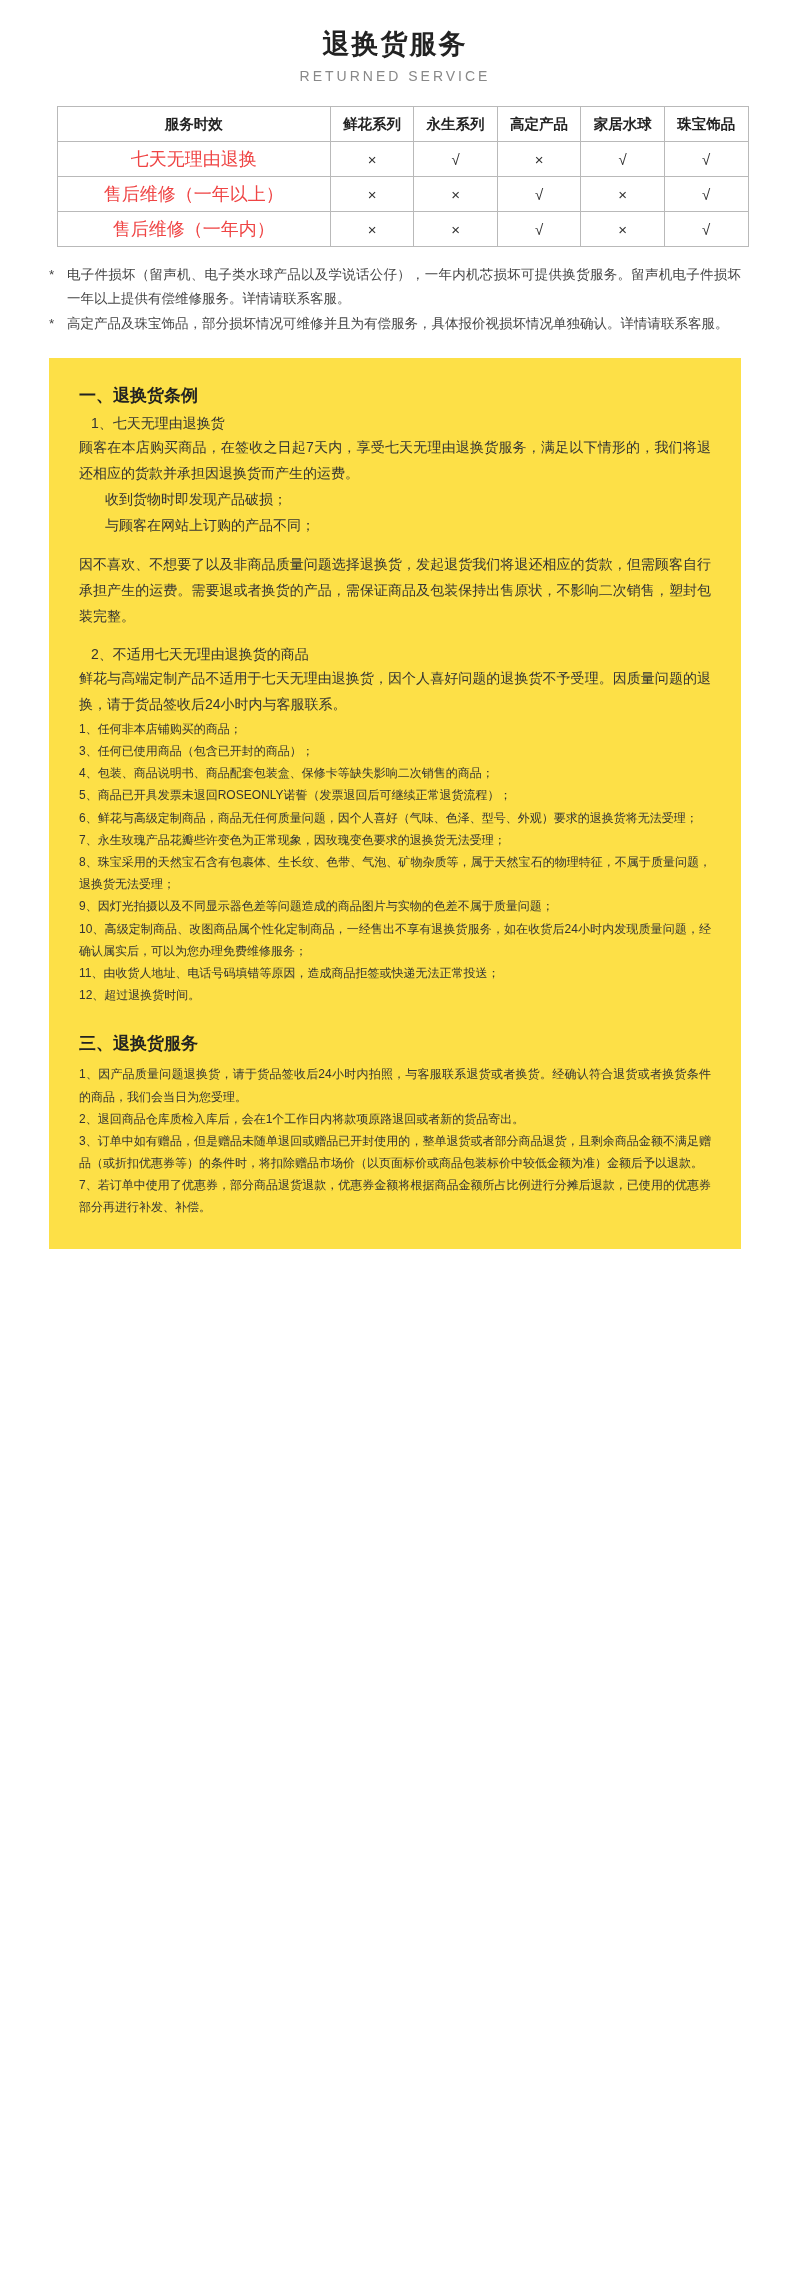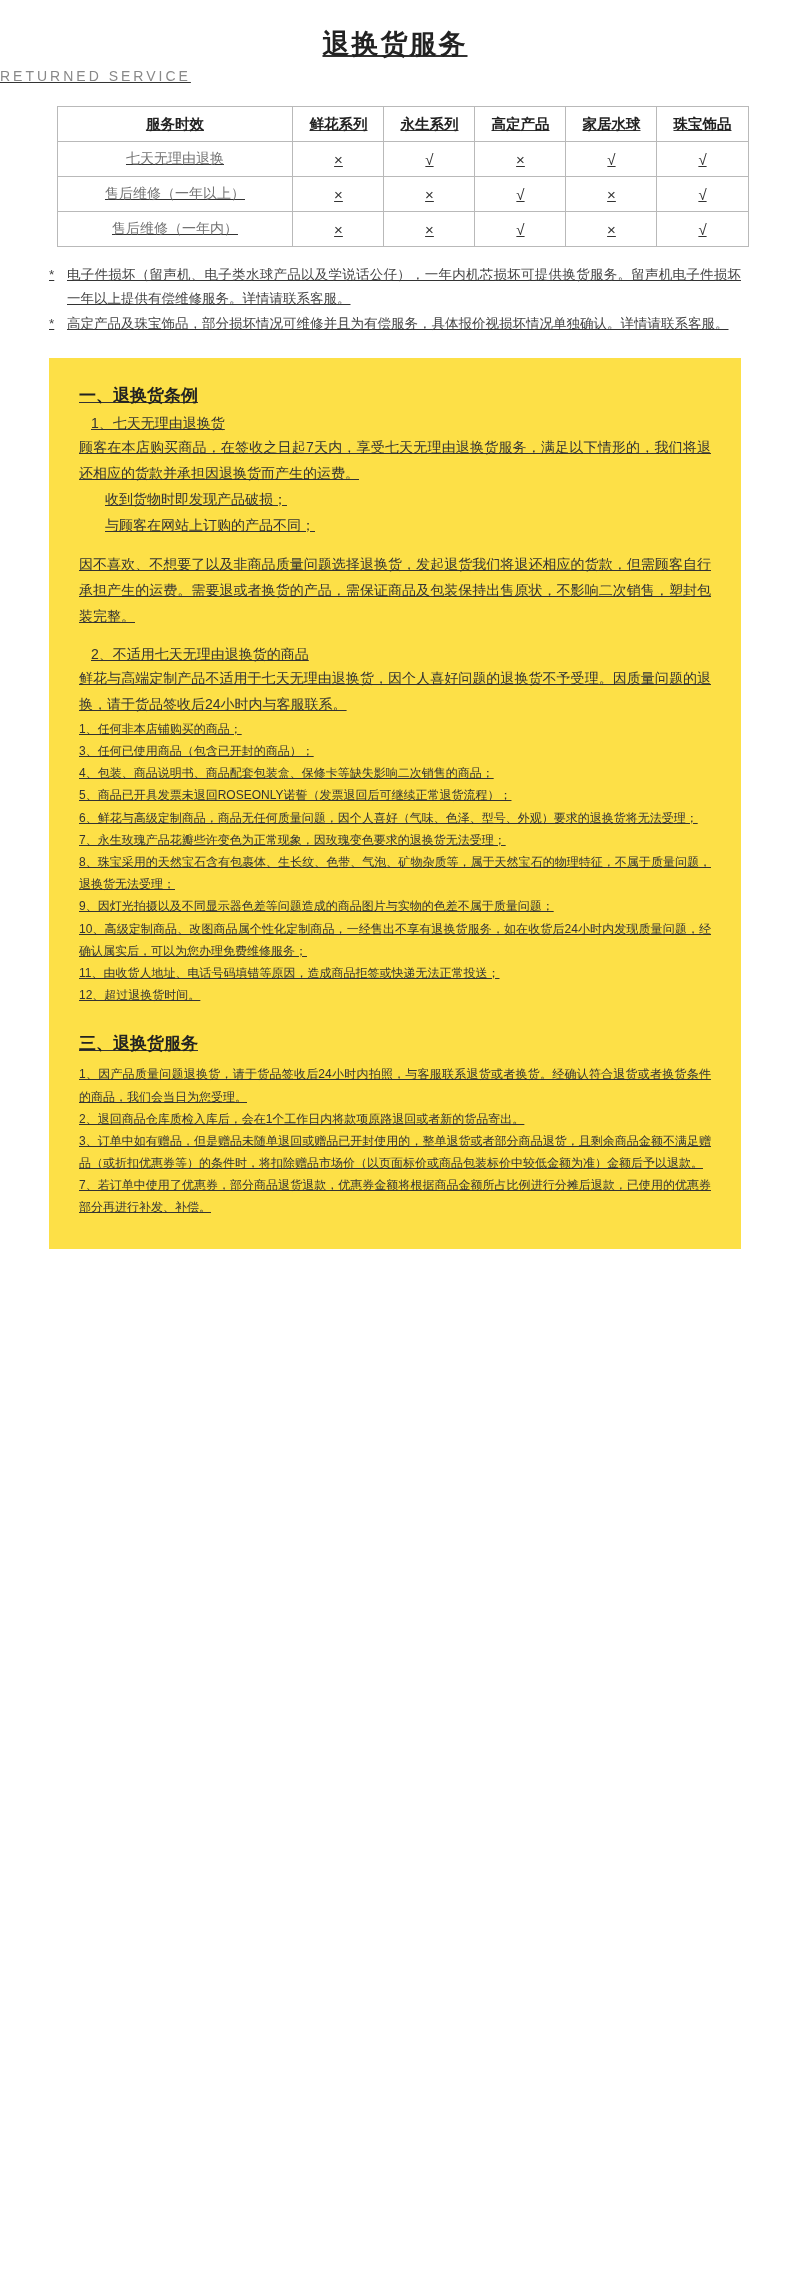--- a/index.html
+++ b/index.html
@@ -12,32 +12,32 @@
     font-family: "Liberation Sans", "DejaVu Sans", sans-serif;
     color: #333333;
     -webkit-font-smoothing: antialiased;
   }
   .page {
     width: 790px;
     min-height: 2290px;
     box-sizing: border-box;
     padding: 18px 0 40px 0;
     background: #ffffff;
-    text-decoration: underline;
   }
   
   .title {
     text-align: center;
     font-size: 27px;
     font-weight: bold;
     color: #222222;
     letter-spacing: 2px;
     margin: 8px 0 6px 0;
   }
   .subtitle {
+    text-align: center;
     font-size: 14px;
     color: #888888;
     letter-spacing: 3px;
     margin-bottom: 22px;
   }
   
   .table-wrap {
     display: flex;
     justify-content: center;
     margin-left: 15px;
@@ -54,22 +54,22 @@
     padding: 0;
     height: 34px;
     font-weight: normal;
   }
   table.spec th {
     font-weight: bold;
     font-size: 14.5px;
     color: #222222;
   }
   table.spec td.rowhead {
-    font-size: 14px;
-    color: #737373;
+    font-size: 18px;
+    color: #ef4444;
     padding: 0 6px;
     white-space: nowrap;
   }
   .mark {
     font-size: 15px;
     line-height: 1;
     color: #333333;
   }
   
   .notes {

